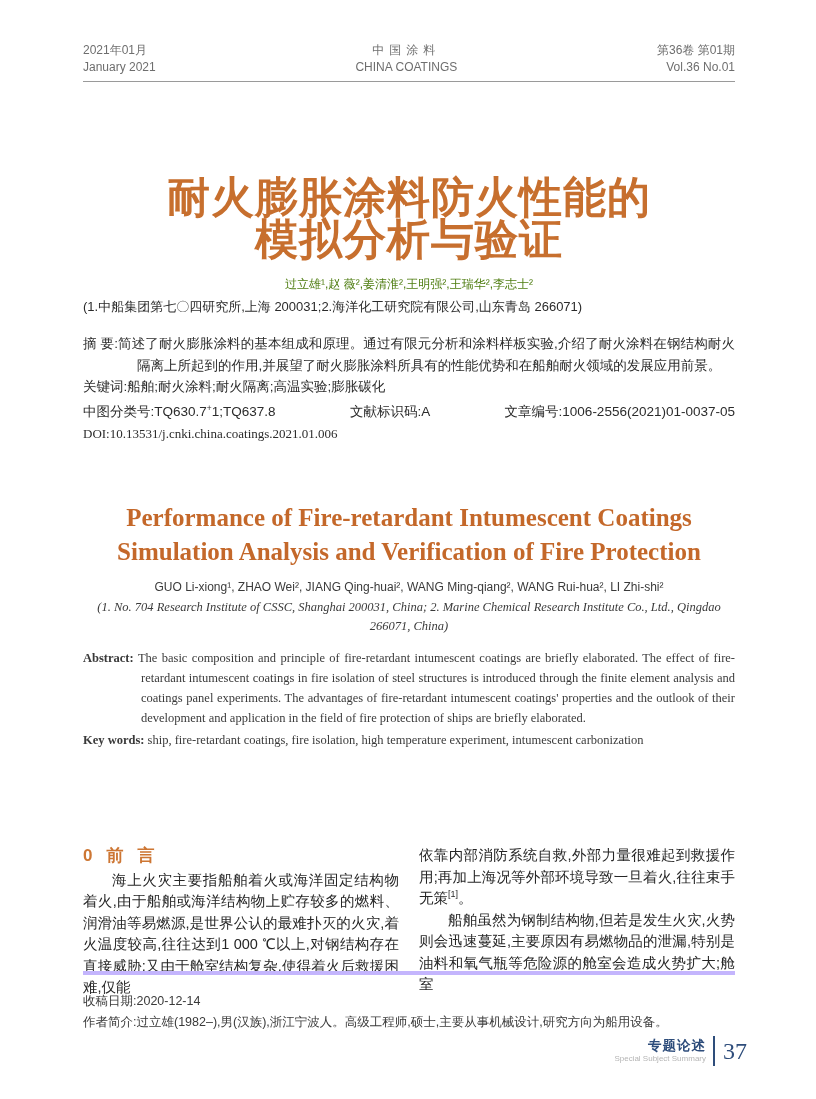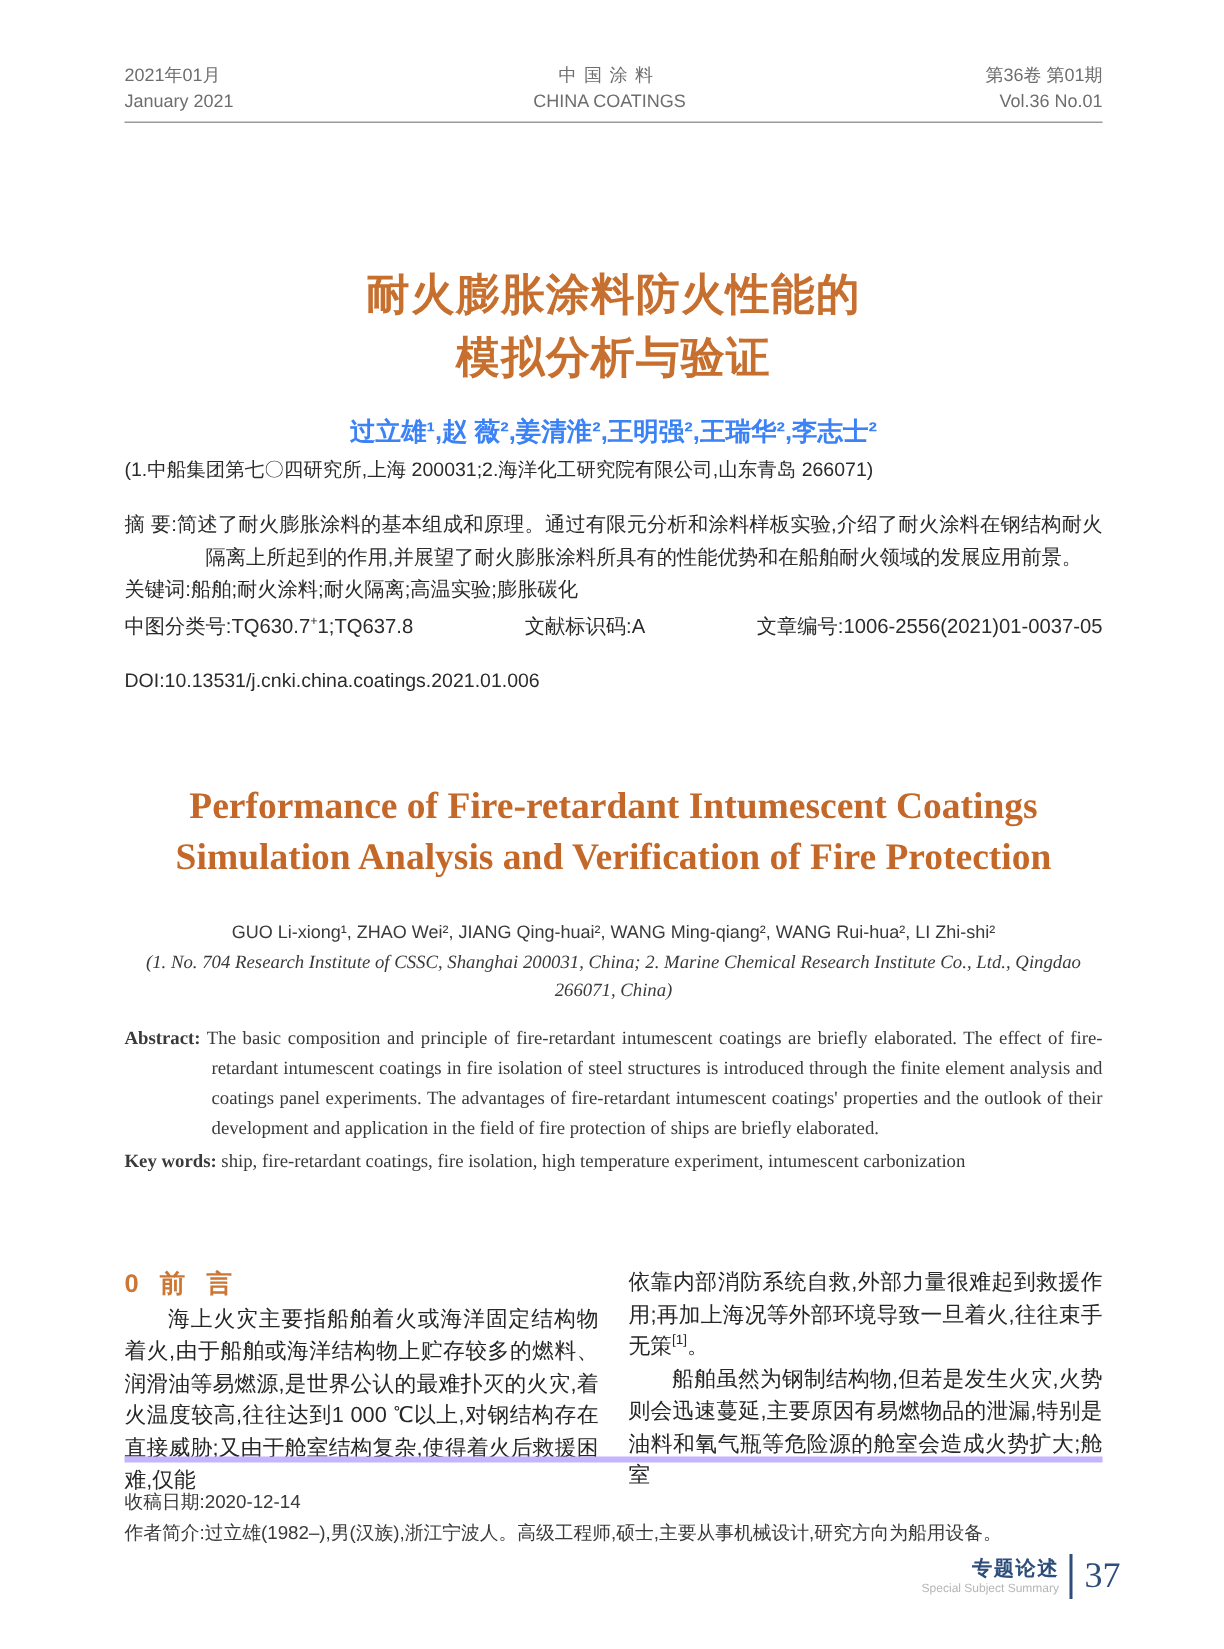--- a/index.html
+++ b/index.html
@@ -33,32 +33,31 @@
     color: #6e6e6e;
   }
   .journal-header .col-left  { text-align: left;  }
   .journal-header .col-center{ text-align: center; }
   .journal-header .col-right { text-align: right; }
   .journal-name-cn { letter-spacing: 5px; }
   
   .title-cn {
     margin-top: 94px;
     text-align: center;
-    font-size: 29px;
+    font-size: 43px;
     line-height: 42px;
     font-weight: bold;
     color: #c76f2e;
     letter-spacing: 1px;
   }
   .authors-cn {
     margin-top: 16px;
     text-align: center;
-    font-size: 17px;
-    color: #3b82f6;
-    font-weight: bold;
+    font-size: 12px;
+    color: #4d7c0f;
   }
   .affil-cn {
     margin-top: 5px;
     text-align: left;
     font-size: 13px;
     color: #2b2b2b;
   }
   
   .meta-cn {
     margin-top: 17px;
@@ -67,36 +66,36 @@
     color: #2b2b2b;
     text-align: justify;
   }
   .hang-cn { padding-left: 54px; text-indent: -54px; }
   .clc-row {
     display: flex;
     justify-content: space-between;
     margin-top: 3px;
   }
   .doi-row {
-    margin-top: 15px;
-    font-family: Liberation Sans, sans-serif;
+    margin-top: 1px;
+    font-family: Liberation Serif, serif;
     font-size: 13px;
     color: #2b2b2b;
   }
   
   .en-block { margin-top: 56px; text-align: center; }
   .title-en {
     font-family: "Liberation Serif", serif;
     font-weight: bold;
     font-size: 25px;
     line-height: 34px;
     color: #c4682a;
   }
   .authors-en {
-    margin-top: 25px;
+    margin-top: 11px;
     font-size: 12px;
     color: #3a3a3a;
   }
   .affil-en {
     margin-top: 4px;
     font-family: "Liberation Serif", serif;
     font-style: italic;
     font-size: 12.5px;
     line-height: 19px;
     color: #3a3a3a;

